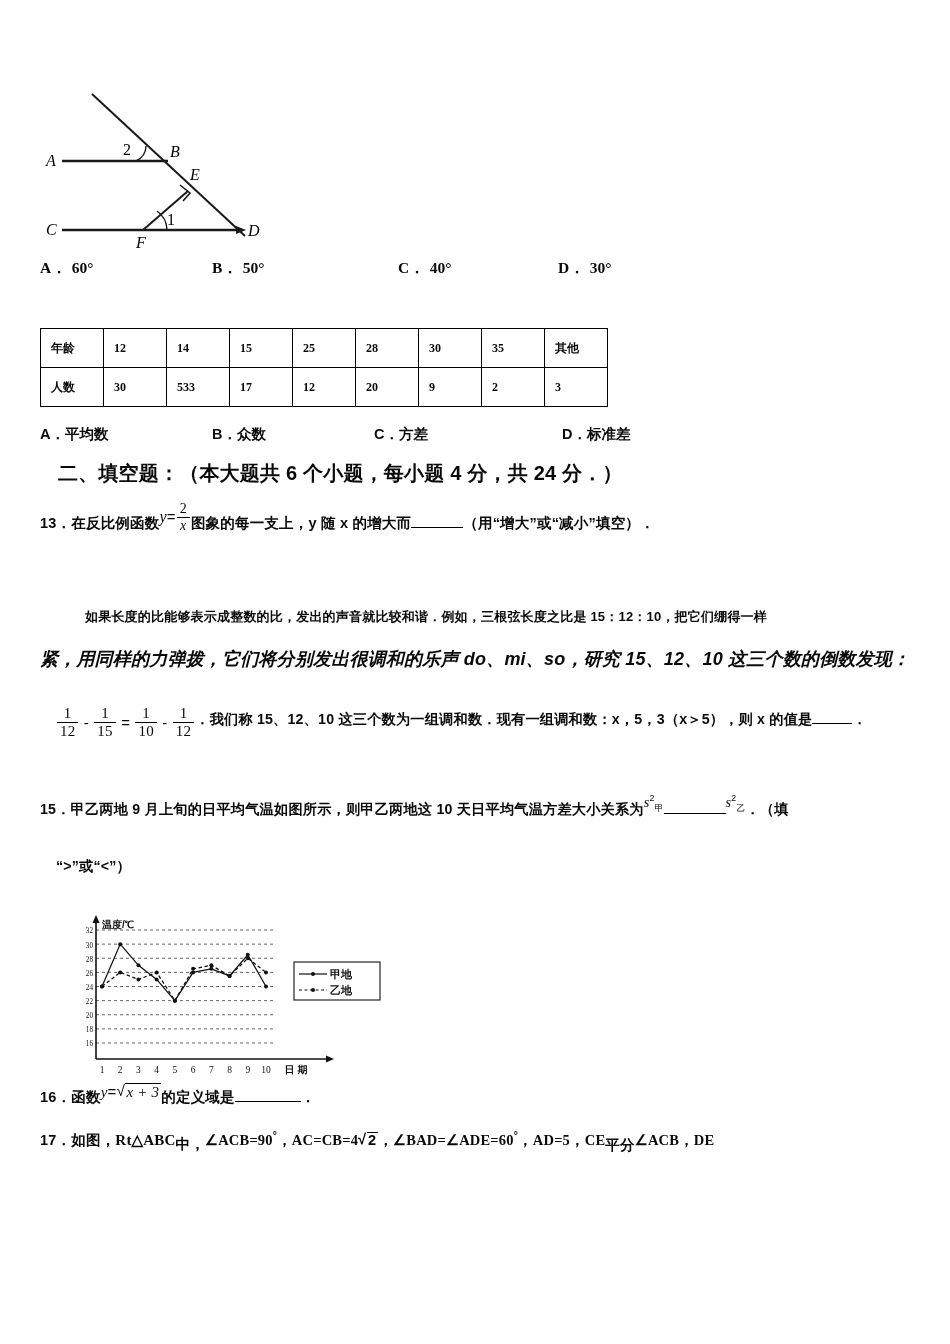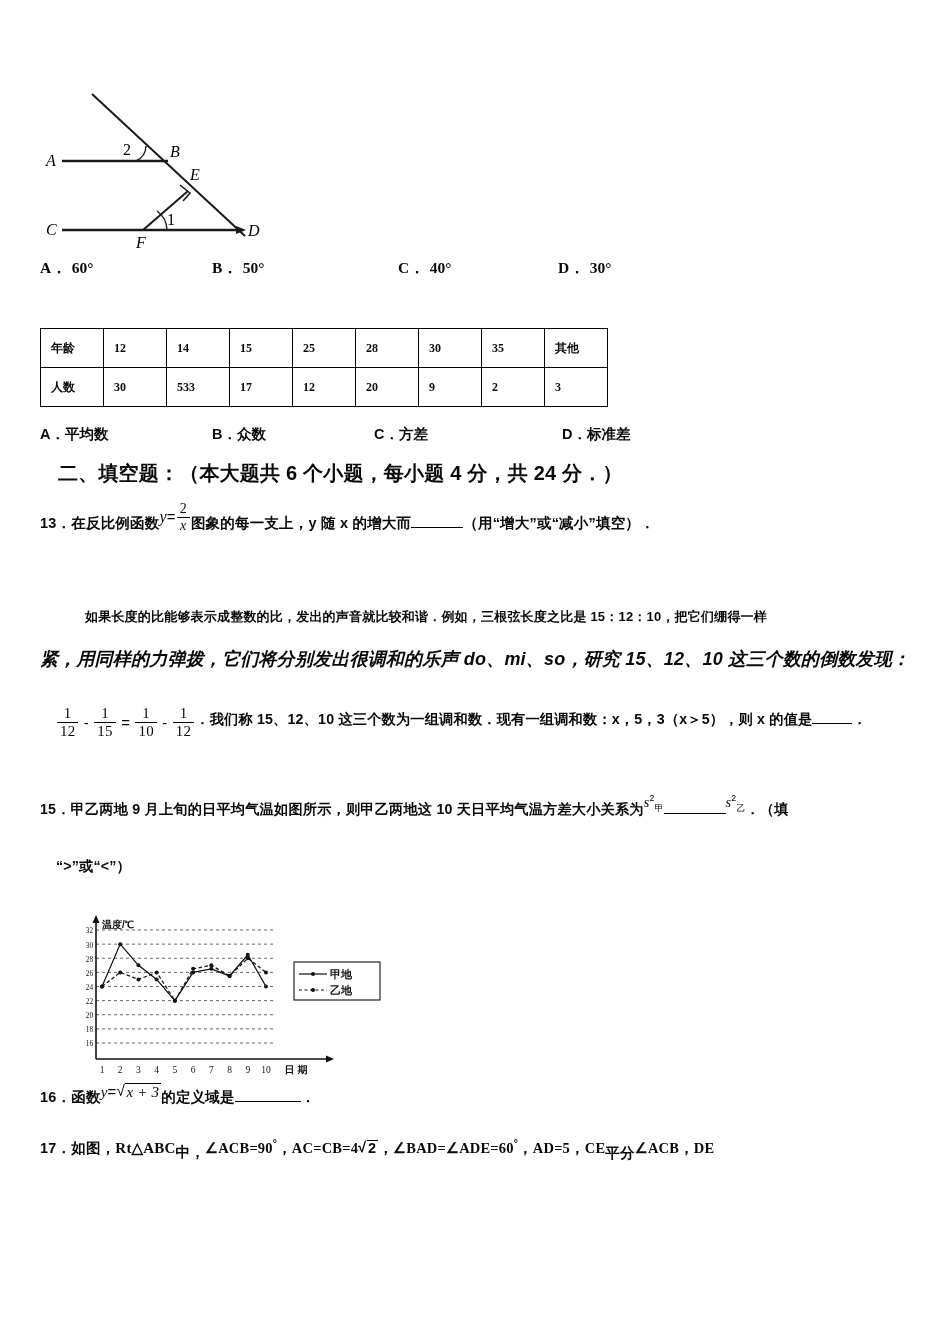--- a/index.html
+++ b/index.html
@@ -241,17 +241,17 @@
         <line x1="237" y1="78" x2="265" y2="78" stroke="#111" stroke-width="1.2" stroke-dasharray="3 2.5"></line>
         <circle cx="251" cy="78" r="2" fill="#111"></circle>
         <text x="268" y="82" font-size="11" font-weight="bold" font-family="Liberation Sans, sans-serif" fill="#111">乙地</text>
       </svg>
   </div>
 
   <div class="blk cn" style="left:40px;top:1085px;width:700px;font-size:14.5px;">
     <span>16．</span><span>函数</span><span style="display:inline-block;position:relative;top:-5px;font-size:15px;"><span class="mvar">y</span><span style="font-weight:normal;">=</span><span class="radical"><span class="rbar mvar">x + 3</span></span></span><span>的定义域是</span><span class="blank" style="width:66px;height:14px;"></span><span>．</span>
   </div>
 
-  <div class="blk cn" style="left:40px;top:1128px;width:900px;font-size:14.5px;margin-top:8px;">
+  <div class="blk cn" style="left:40px;top:1128px;width:900px;font-size:14.5px;">
     <span>17．</span><span>如图，</span><span style="font-family:'Liberation Serif',serif;font-size:15px;">Rt△ABC</span><span style="position:relative;top:4px;">中，</span><span style="font-family:'Liberation Serif',serif;">∠ACB=90</span><span class="deg">°</span><span>，</span><span style="font-family:'Liberation Serif',serif;">AC=CB=4</span><span class="radical" style="font-weight:bold;"><span class="rbar">2</span></span><span>，</span><span style="font-family:'Liberation Serif',serif;">∠BAD=∠ADE=60</span><span class="deg">°</span><span>，</span><span style="font-family:'Liberation Serif',serif;">AD=5</span><span>，</span><span style="font-family:'Liberation Serif',serif;">CE</span><span style="position:relative;top:5px;">平分</span><span style="font-family:'Liberation Serif',serif;">∠ACB</span><span>，</span><span style="font-family:'Liberation Serif',serif;">DE</span>
   </div>
 
 </div>
 
 </body></html>

